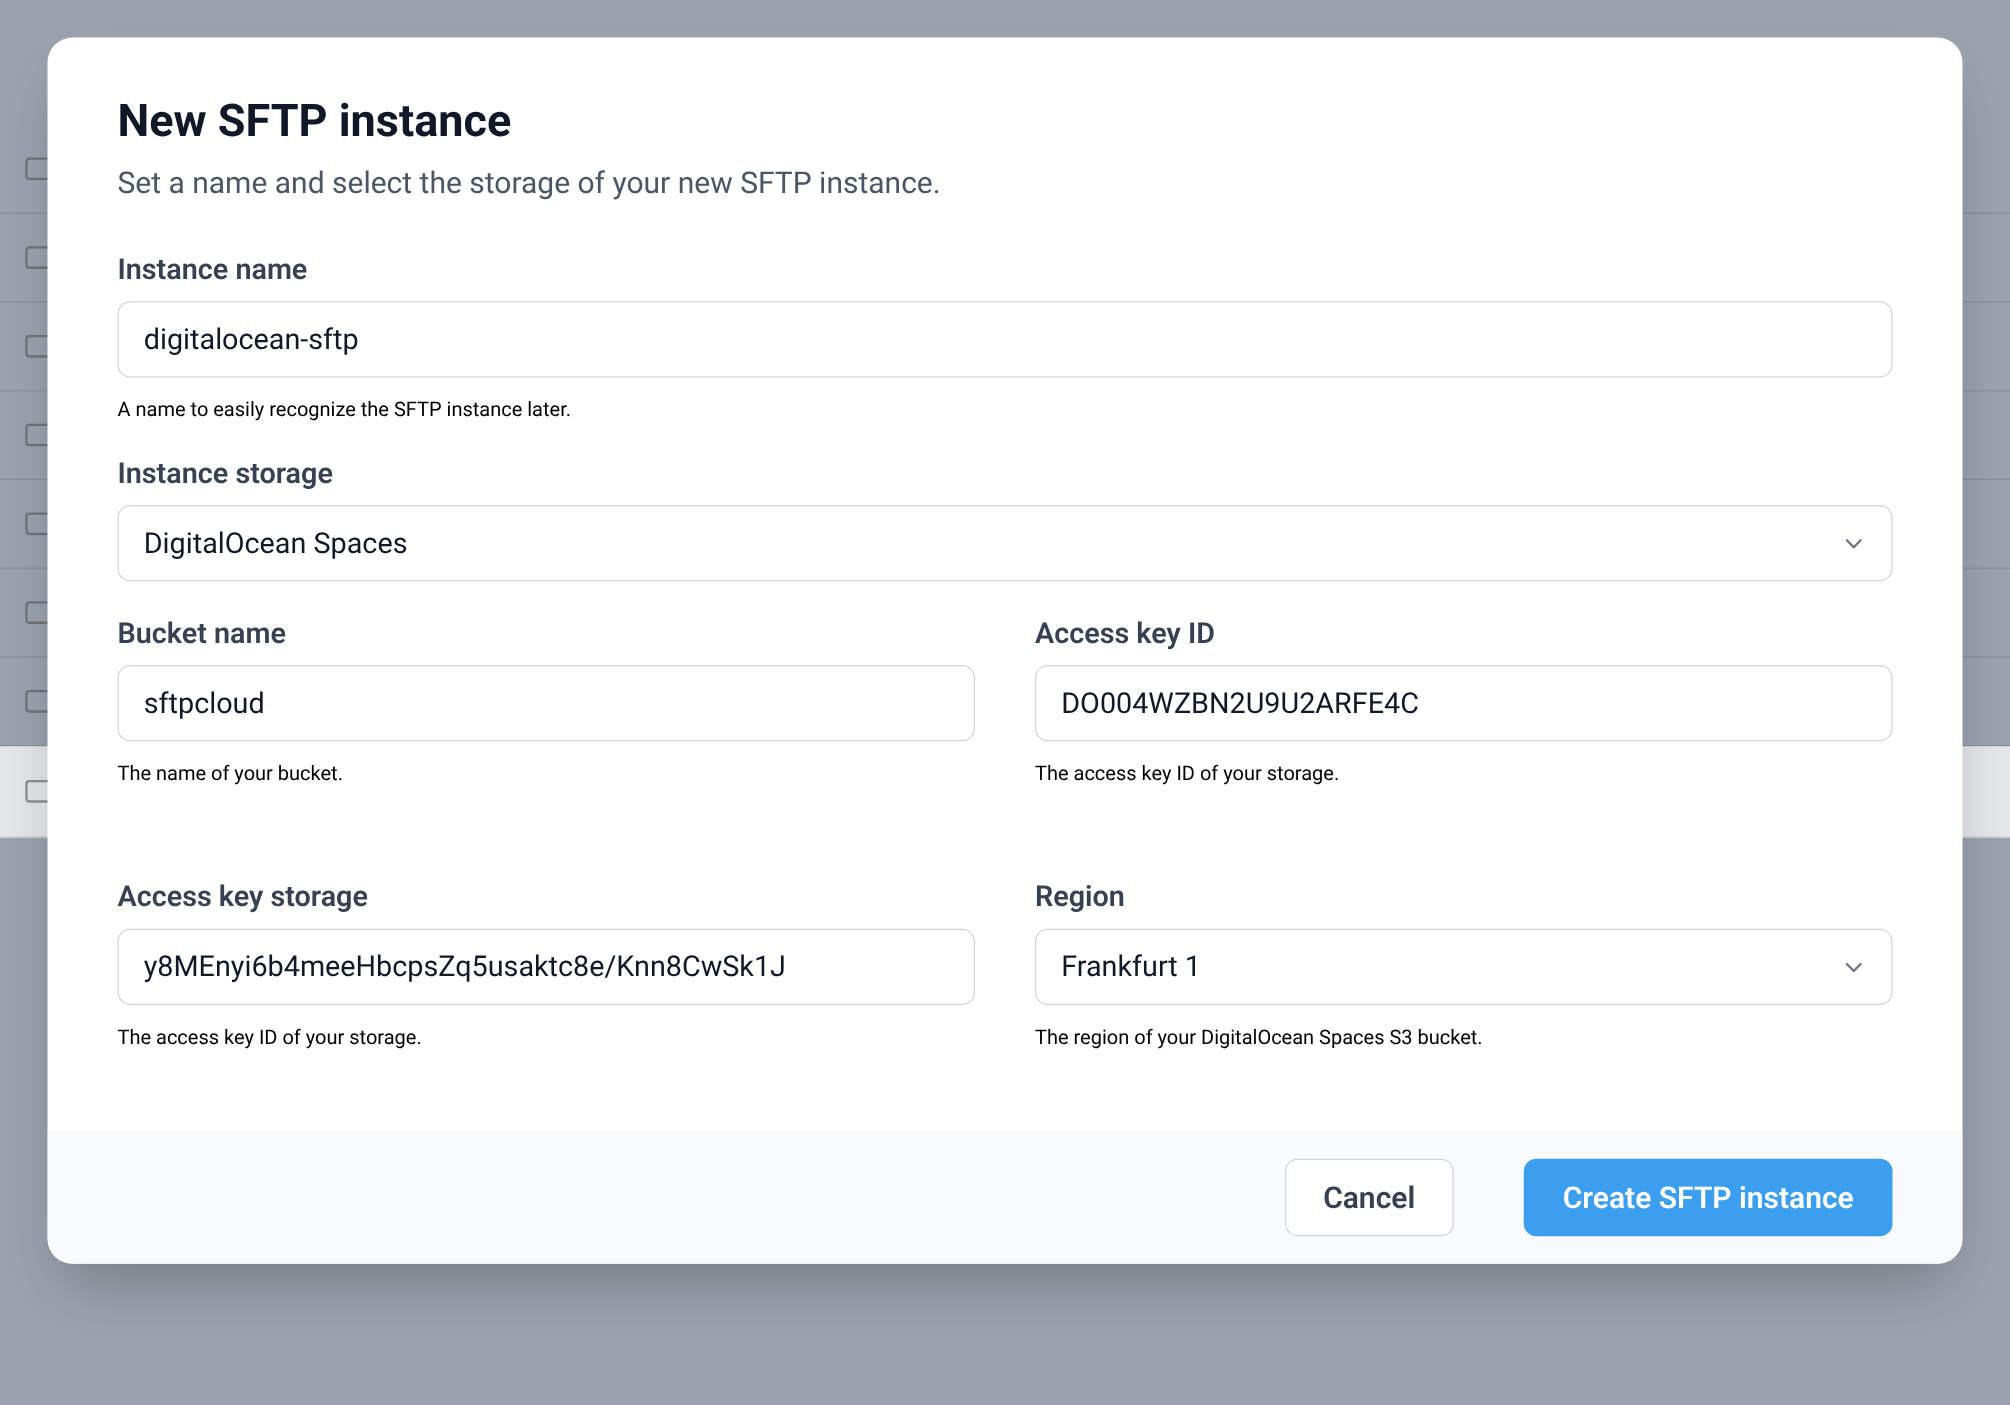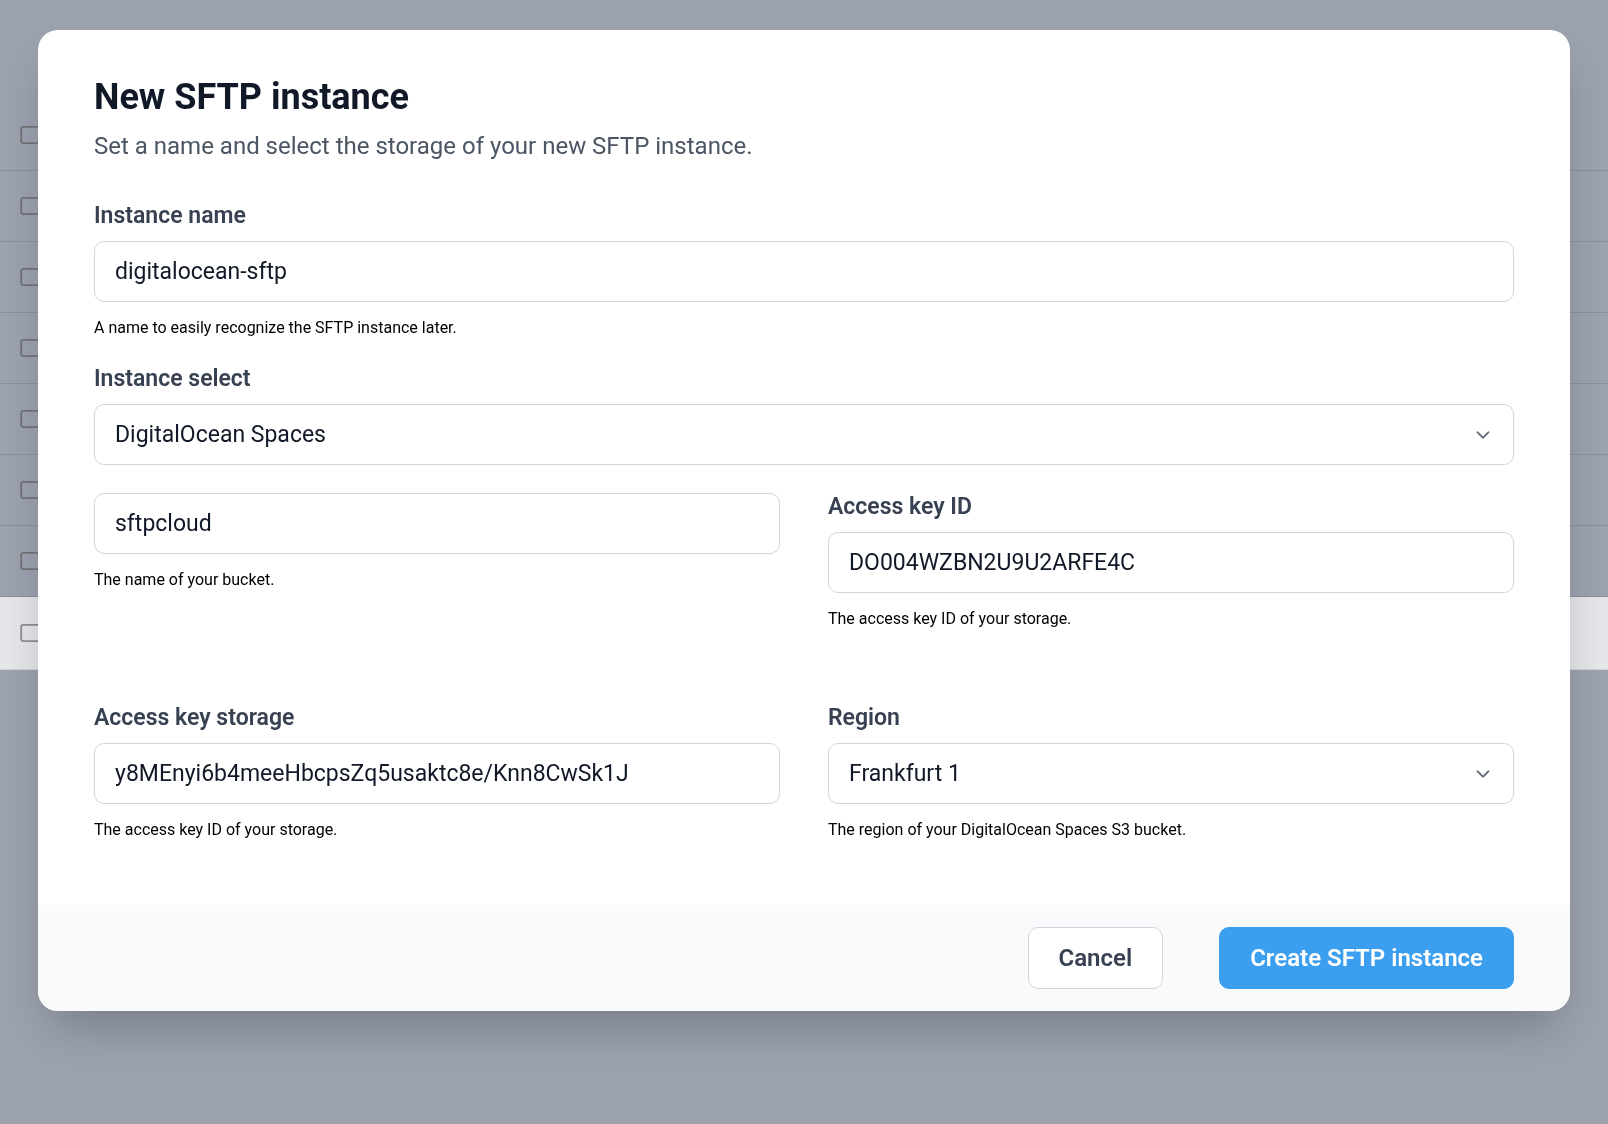--- a/index.html
+++ b/index.html
@@ -201,33 +201,34 @@
     <h1 class="modal-title">New SFTP instance</h1>
     <p class="modal-subtitle">Set a name and select the storage of your new SFTP instance.</p>
 
     <div class="field-group">
       <label class="field-label">Instance name</label>
       <input type="text" class="text-input" value="digitalocean-sftp" style="">
       <p class="field-hint">A name to easily recognize the SFTP instance later.</p>
     </div>
 
     <div class="field-group">
-      <label class="field-label">Instance select</label>
+      <label class="field-label">Instance storage</label>
       <div class="select-wrapper">
         <select class="select-input">
           <option>DigitalOcean Spaces</option>
         </select>
         <svg class="chevron" width="22" height="22" viewBox="0 0 24 24" fill="none" stroke="currentColor" stroke-width="2" stroke-linecap="round" stroke-linejoin="round">
             <polyline points="6 9 12 15 18 9"></polyline>
           </svg>
       </div>
     </div>
 
     <div class="two-col">
       <div class="field-group">
+        <label class="field-label">Bucket name</label>
         <input type="text" class="text-input" value="sftpcloud" style="">
         <p class="field-hint">The name of your bucket.</p>
       </div>
 
       <div class="field-group">
         <label class="field-label">Access key ID</label>
         <input type="text" class="text-input" value="DO004WZBN2U9U2ARFE4C" style="">
         <p class="field-hint">The access key ID of your storage.</p>
       </div>
 

